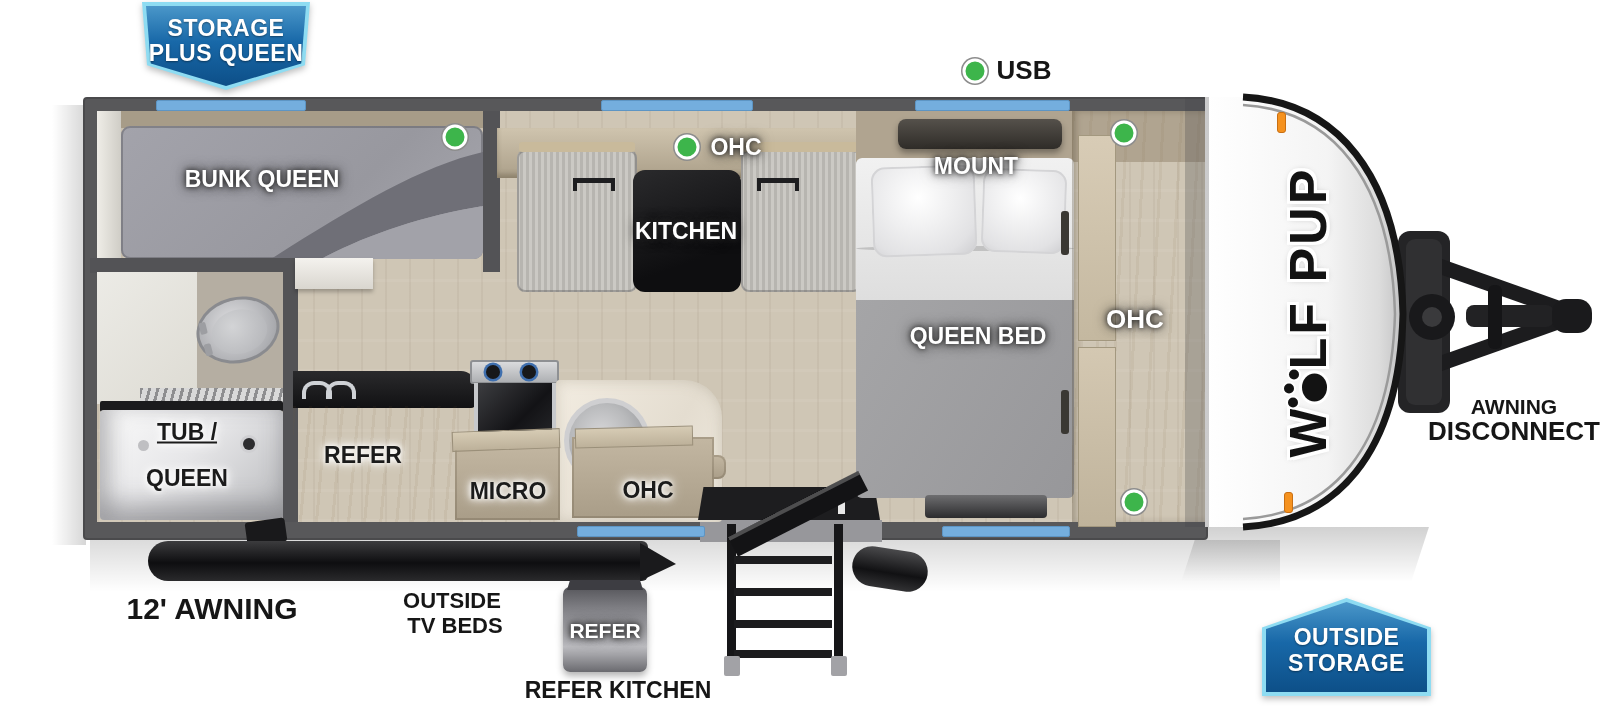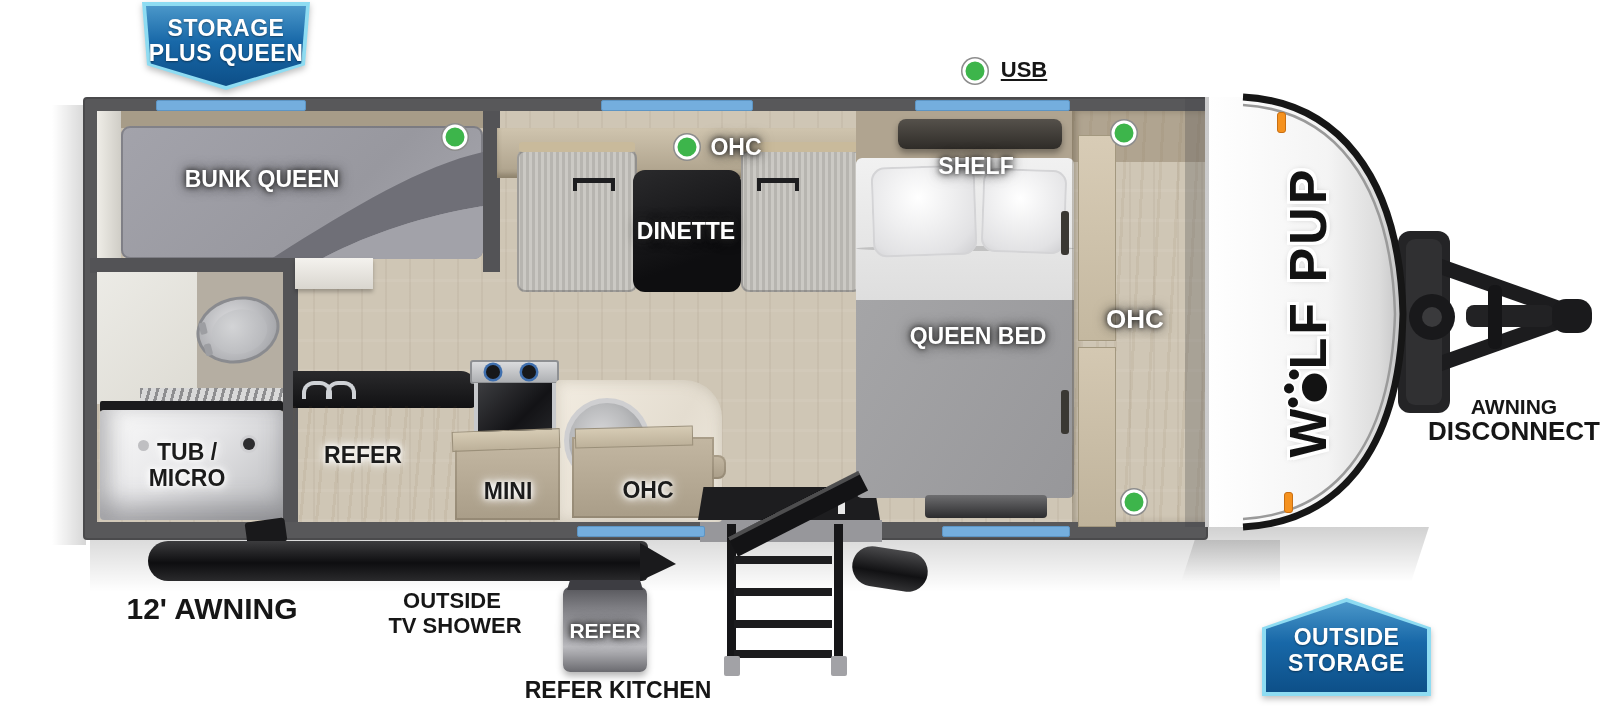--- a/index.html
+++ b/index.html
@@ -232,22 +232,22 @@
     <div class="toilet-lid"></div>
       <div class="toilet-hinge"></div>
       <div class="toilet-hinge2"></div>
   </div>
   <div class="abs tub-grille"></div>
   <div class="abs tub-bar"></div>
   <div class="abs tub">
     <div class="tub-dot-l"></div>
       <div class="tub-dot-r"></div>
   </div>
-  <div class="lblB" style="left:187px;top:452px;">TUB /</div>
-  <div class="lblB" style="left:187px;top:478px;">MICRO</div>
+  <div class="lblB" style="left:187px;top:432px;text-decoration:underline;">TUB /</div>
+  <div class="lblB" style="left:187px;top:478px;">QUEEN</div>
   <div class="abs wall-bath-right"></div>
 
   <div class="abs kitchen-ledge"></div>
   <div class="abs counter-black"></div>
   <div class="hook" style="left:302px;top:381px;"></div>
   <div class="hook" style="left:326px;top:381px;"></div>
   <div class="abs refer-wood"></div>
   <div class="lblB" style="left:363px;top:455px;">REFER</div>
 
   <div class="abs stove-top">
@@ -258,55 +258,55 @@
 
   <div class="abs sink-counter">
     <div class="sink">
         <div class="sink-drain"></div>
       </div>
     <div class="faucet"></div>
   </div>
 
   <div class="ohcbox" style="left:455px;top:442px;width:105px;height:78px;"></div>
   <div class="flap" style="left:452px;top:430px;width:108px;height:20px;transform:rotate(-2deg);"></div>
-  <div class="lblB" style="left:508px;top:491px;">MINI</div>
+  <div class="lblB" style="left:508px;top:491px;">MICRO</div>
 
   <div class="ohcbox" style="left:572px;top:437px;width:142px;height:81px;"></div>
   <div class="flap" style="left:575px;top:427px;width:118px;height:20px;transform:rotate(-1.5deg);"></div>
   <div class="ohcbox" style="left:712px;top:455px;width:14px;height:24px;border-radius:0 8px 8px 0;"></div>
   <div class="lblB" style="left:648px;top:490px;">OHC</div>
 
   <div class="abs landing">
       <div class="landing-mark"></div>
     </div>
 
   <div class="abs din-band"></div>
   <div class="bench" style="left:517px;">
       <div class="bench-cap"></div>
     </div>
   <div class="bench" style="left:741px;">
       <div class="bench-cap"></div>
     </div>
   <div class="bracket" style="left:573px;"></div>
   <div class="bracket" style="left:757px;"></div>
   <div class="abs din-table"></div>
-  <div class="lblW" style="left:686px;top:231px;">DINETTE</div>
+  <div class="lblW" style="left:686px;top:231px;">KITCHEN</div>
   <div class="dot" style="left:687px;top:147px;"></div>
   <div class="lblW" style="left:736px;top:147px;">OHC</div>
 
   <div class="abs headboard"></div>
   <div class="abs shelf-bar"></div>
   <div class="abs bed">
     <div class="bed-sheet"></div>
     <div class="bed-foldline"></div>
     <div class="bed-mattress"></div>
   </div>
   <div class="pillow" style="left:872px;top:166px;width:104px;height:90px;transform:rotate(-2deg);"></div>
   <div class="pillow" style="left:982px;top:169px;width:84px;height:84px;transform:rotate(2deg);"></div>
-  <div class="lblW" style="left:976px;top:166px;">SHELF</div>
+  <div class="lblW" style="left:976px;top:166px;">MOUNT</div>
   <div class="lblW" style="left:978px;top:336px;">QUEEN BED</div>
 
   <div class="abs wardrobe">
     <div class="ward-door"></div>
     <div class="ward-door2"></div>
   </div>
   <div class="handle" style="left:1061px;top:211px;"></div>
   <div class="handle" style="left:1061px;top:390px;"></div>
   <div class="lblW" style="left:1135px;top:319px;font-size:26px;">OHC</div>
   <div class="dot" style="left:1124px;top:133px;"></div>
@@ -329,32 +329,32 @@
   </svg>
   <div class="marker" style="left:1277px;top:112px;"></div>
   <div class="marker" style="left:1284px;top:492px;"></div>
   <div class="abs logo-wrap">
     <div class="logo-text">
       <span>W</span><span class="paw"></span><span>LF PUP</span>
     </div>
   </div>
 
   <div class="dot" style="left:975px;top:71px;"></div>
-  <div class="lblP" style="left:1024px;top:70px;font-size:22px;text-decoration:underline;">USB</div>
+  <div class="lblP" style="left:1024px;top:70px;font-size:26px;">USB</div>
 
   <div class="lblP" style="left:1514px;top:407px;font-size:21px;">AWNING</div>
   <div class="lblP" style="left:1514px;top:431px;font-size:26px;">DISCONNECT</div>
 
   <div class="abs awning-bracket"></div>
   <div class="abs awning"></div>
   <div class="abs awning-tip"></div>
   <div class="lblP" style="left:212px;top:609px;font-size:30px;">12' AWNING</div>
 
   <div class="lblP" style="left:452px;top:601px;">OUTSIDE</div>
-  <div class="lblP" style="left:455px;top:626px;">TV SHOWER</div>
+  <div class="lblP" style="left:455px;top:626px;">TV BEDS</div>
 
   <div class="abs minirefer">
       <div class="minirefer-top"></div>
     </div>
   <div class="lblW" style="left:605px;top:631px;font-size:21px;">REFER</div>
   <div class="lblP" style="left:618px;top:690px;font-size:23px;">REFER KITCHEN</div>
 
   <div class="steps-rail" style="left:727px;top:524px;"></div>
   <div class="steps-rail" style="left:834px;top:524px;"></div>
   <div class="steps-rung" style="left:734px;top:556px;"></div>

